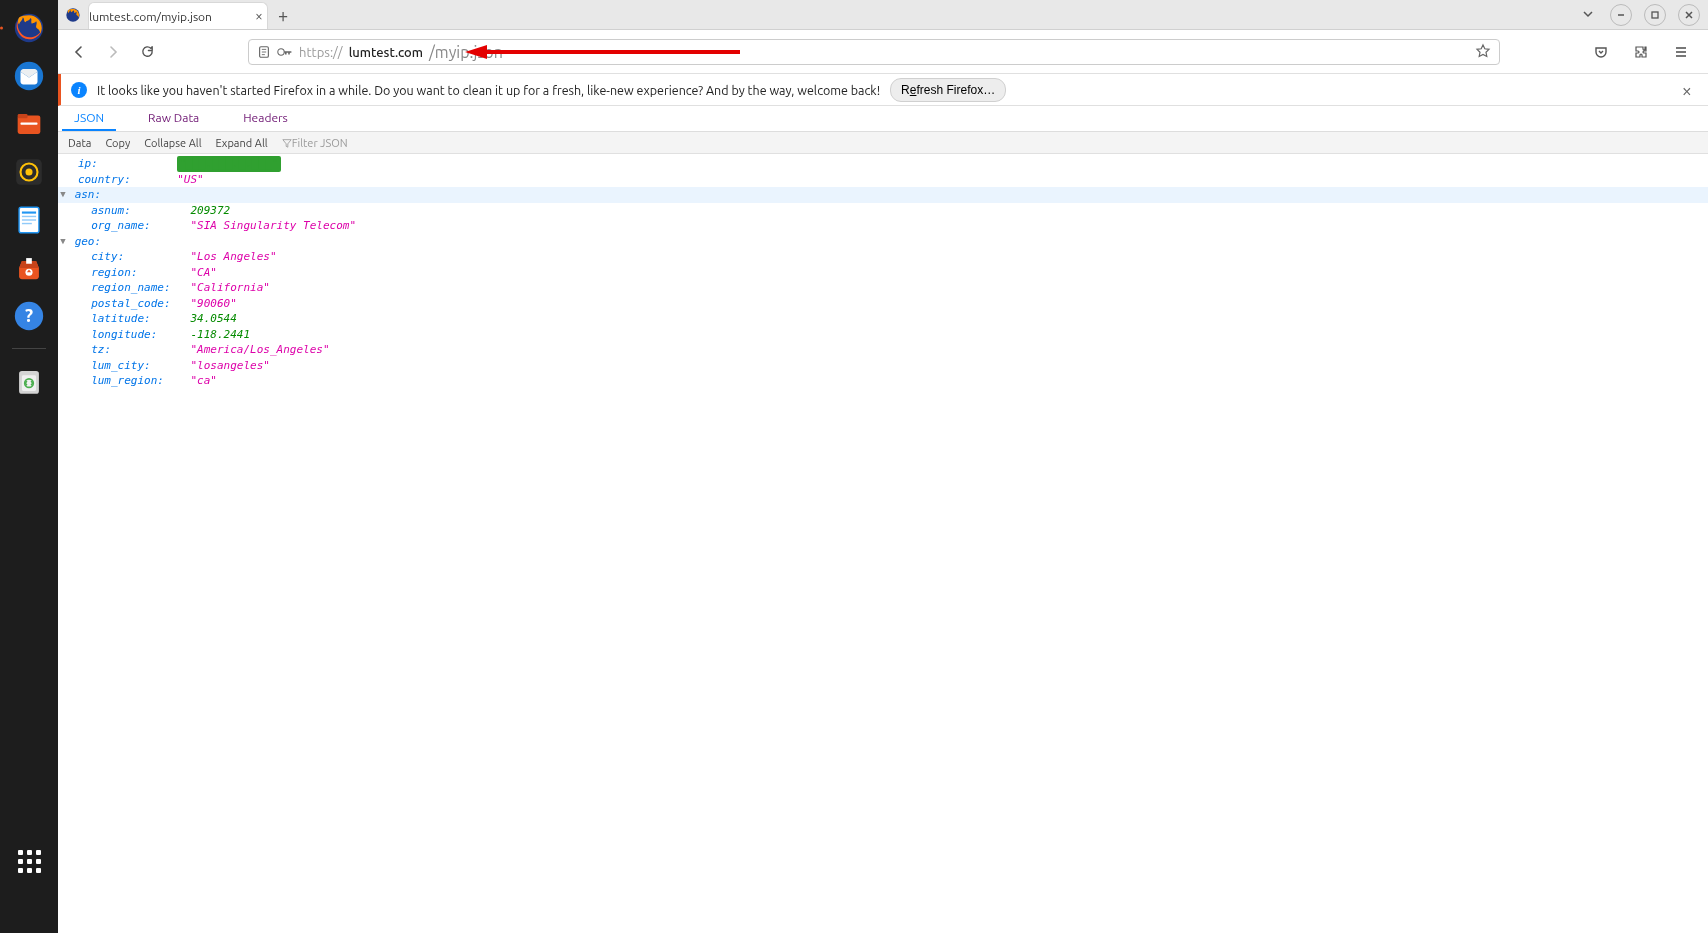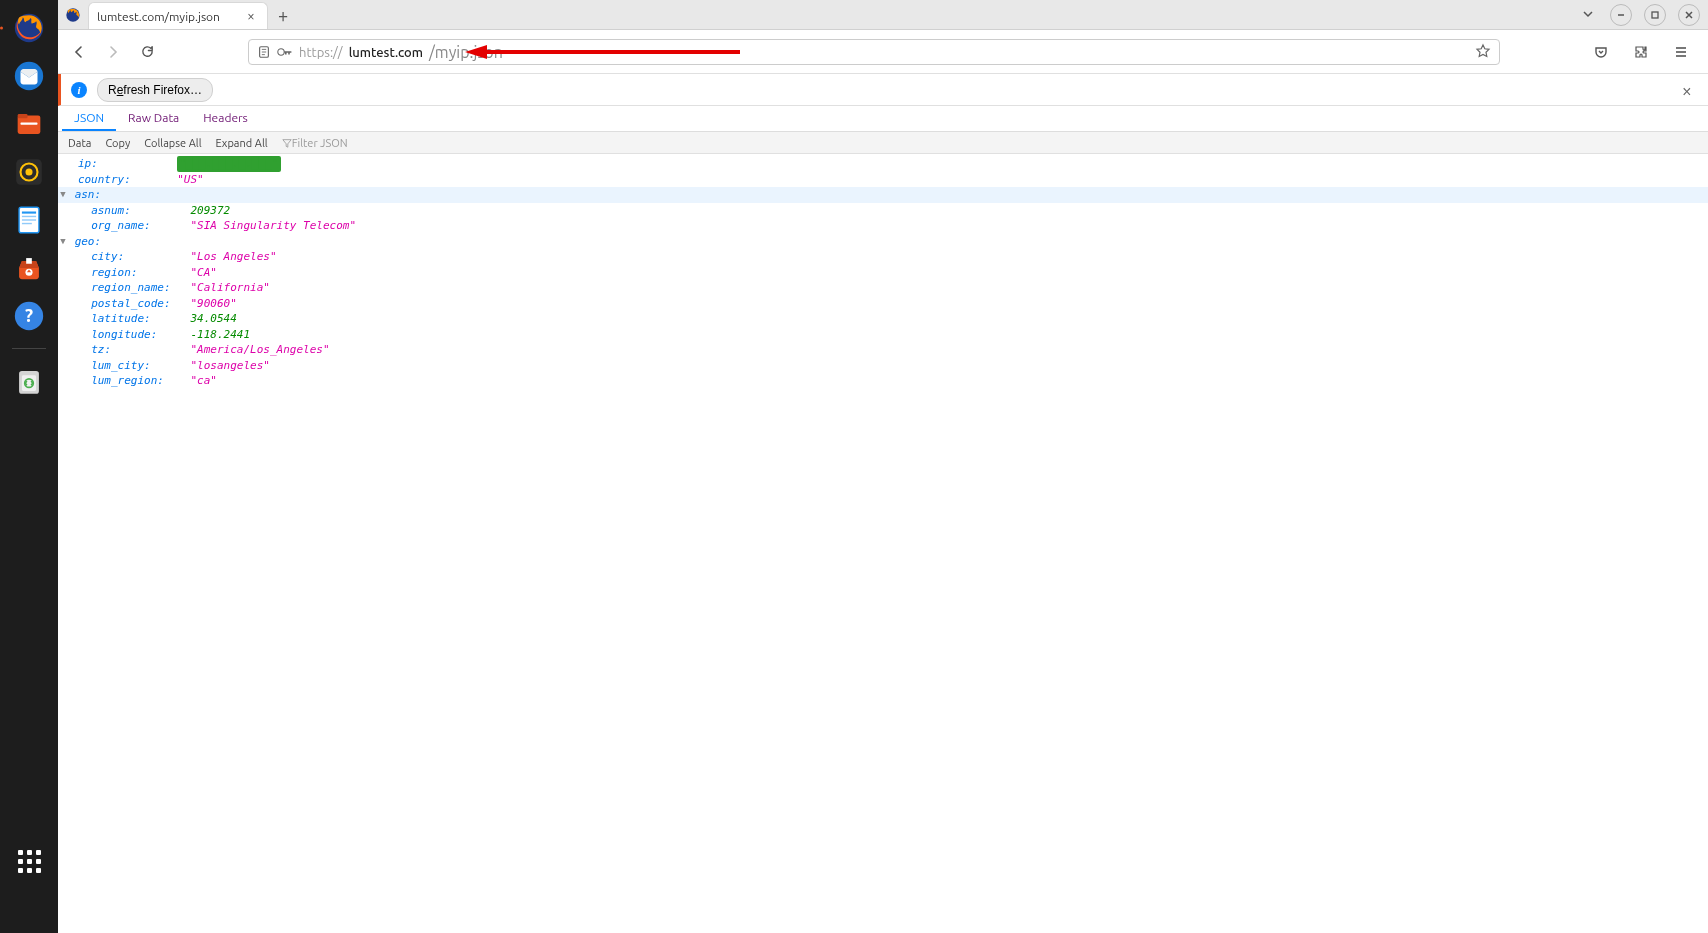--- a/index.html
+++ b/index.html
@@ -14,21 +14,21 @@
 .apps-grid { display: grid; grid-template-columns: repeat(3,5px); grid-template-rows: repeat(3,5px); gap: 4px; }
 .apps-grid span { width: 5px; height: 5px; background: #fff; border-radius: 1px; }
 .dock-active::before { content:''; position:absolute; left:-7px; top:50%; transform:translateY(-50%); width:3px; height:3px; background:#e95420; border-radius:50%; }
 
 
 .browser { position: absolute; left: 58px; top: 0; right: 0; height: 933px; background: #fff; display: flex; flex-direction: column; }
 
 
 .tab-strip { height: 30px; background: #e8e8e8; display: flex; align-items: stretch; border-bottom: 1px solid #d0d0d0; }
 .ff-badge { width: 30px; display: flex; align-items: center; justify-content: center; }
-.tab { background: #fff; border-radius: 6px 6px 0 0; min-width: 180px; display: flex; align-items: center; padding: 0 8px; gap: 8px; border: 1px solid #d8d8d8; border-bottom: none; margin-top: 2px; }
+.tab { background: #fff; border-radius: 6px 6px 0 0; min-width: 180px; display: flex; align-items: center; padding: 0 0; gap: 8px; border: 1px solid #d8d8d8; border-bottom: none; margin-top: 2px; }
 .tab-title { flex: 1; font-size: 12px; color: #333; white-space: nowrap; overflow: hidden; text-overflow: ellipsis; }
 .tab-close { width: 16px; height: 16px; display:flex; align-items:center; justify-content:center; color:#555; font-size:14px; cursor:pointer; border-radius:3px; }
 .newtab { width: 30px; display:flex; align-items:center; justify-content:center; color:#555; cursor:pointer; font-size:18px; }
 .tab-right { margin-left:auto; display:flex; align-items:center; gap:12px; padding-right:8px; }
 .win-btn { width:22px; height:22px; border:1px solid #bbb; border-radius:50%; display:flex; align-items:center; justify-content:center; background:#e8e8e8; cursor:pointer; }
 .win-btn svg { width:10px; height:10px; }
 .chev { color:#444; cursor:pointer; padding:4px; }
 
 
 .toolbar { height: 44px; display:flex; align-items:center; padding: 0 8px; gap: 8px; border-bottom: 1px solid #e0e0e0; }
@@ -46,21 +46,21 @@
 .red-arrow { position:absolute; left:465px; top:42px; z-index:100; pointer-events:none; }
 
 
 .notif { height: 32px; background:#fff; border-bottom:1px solid #e0e0e0; border-left:3px solid #e95420; display:flex; align-items:center; padding:0 10px; gap:10px; font-size:12.5px; color:#222; }
 .notif-icon { width:16px; height:16px; border-radius:50%; background:#0a84ff; color:#fff; display:flex; align-items:center; justify-content:center; font-size:11px; font-weight:bold; font-style:italic; font-family:Georgia,serif; }
 .refresh-btn { background:#ededed; border:1px solid #d0d0d0; border-radius:11px; padding:4px 10px; font-size:12px; cursor:pointer; }
 .refresh-btn u { text-decoration:underline; }
 .notif-close { margin-left:auto; color:#666; cursor:pointer; font-size:18px; padding:0 6px; }
 
 
-.jv-tabs { height:26px; border-bottom:1px solid #ddd; display:flex; align-items:stretch; padding:0 4px; font-size:12px; }
+.jv-tabs { height:26px; border-bottom:1px solid #ddd; display:flex; align-items:stretch; padding:0 4px; font-size:12px;gap:20px; }
 .jv-tab { padding:0 12px; display:flex; align-items:center; color:#701a75; cursor:pointer; border-bottom:2px solid transparent; }
 .jv-tab.active { color:#0a84ff; border-bottom:2px solid #0a84ff; }
 
 
 .jv-toolbar { height:22px; background:#f4f4f4; border-bottom:1px solid #e0e0e0; display:flex; align-items:center; padding:0 4px; gap:2px; font-size:11px; }
 .jv-tbtn { padding:0 6px; color:#444; cursor:pointer; height:100%; display:flex; align-items:center; }
 .jv-filter { display:flex; align-items:center; color:#999; padding:0 6px; }
 .jv-filter svg { width:10px; height:10px; }
 
 
@@ -249,20 +249,21 @@
             <line x1="3" y1="4" x2="13" y2="4" stroke="#555" stroke-width="1.6"></line>
             <line x1="3" y1="8" x2="13" y2="8" stroke="#555" stroke-width="1.6"></line>
             <line x1="3" y1="12" x2="13" y2="12" stroke="#555" stroke-width="1.6"></line>
           </svg>
         </span>
     </div>
   </div>
 
   <div class="notif">
     <span class="notif-icon">i</span>
+    <span>It looks like you haven't started Firefox in a while. Do you want to clean it up for a fresh, like-new experience? And by the way, welcome back!</span>
     <button class="refresh-btn"><span>R</span><u>e</u><span>fresh Firefox…</span></button>
     <span class="notif-close">×</span>
   </div>
 
   <div class="jv-tabs">
     <div class="jv-tab active">JSON</div>
     <div class="jv-tab">Raw Data</div>
     <div class="jv-tab">Headers</div>
   </div>
 

